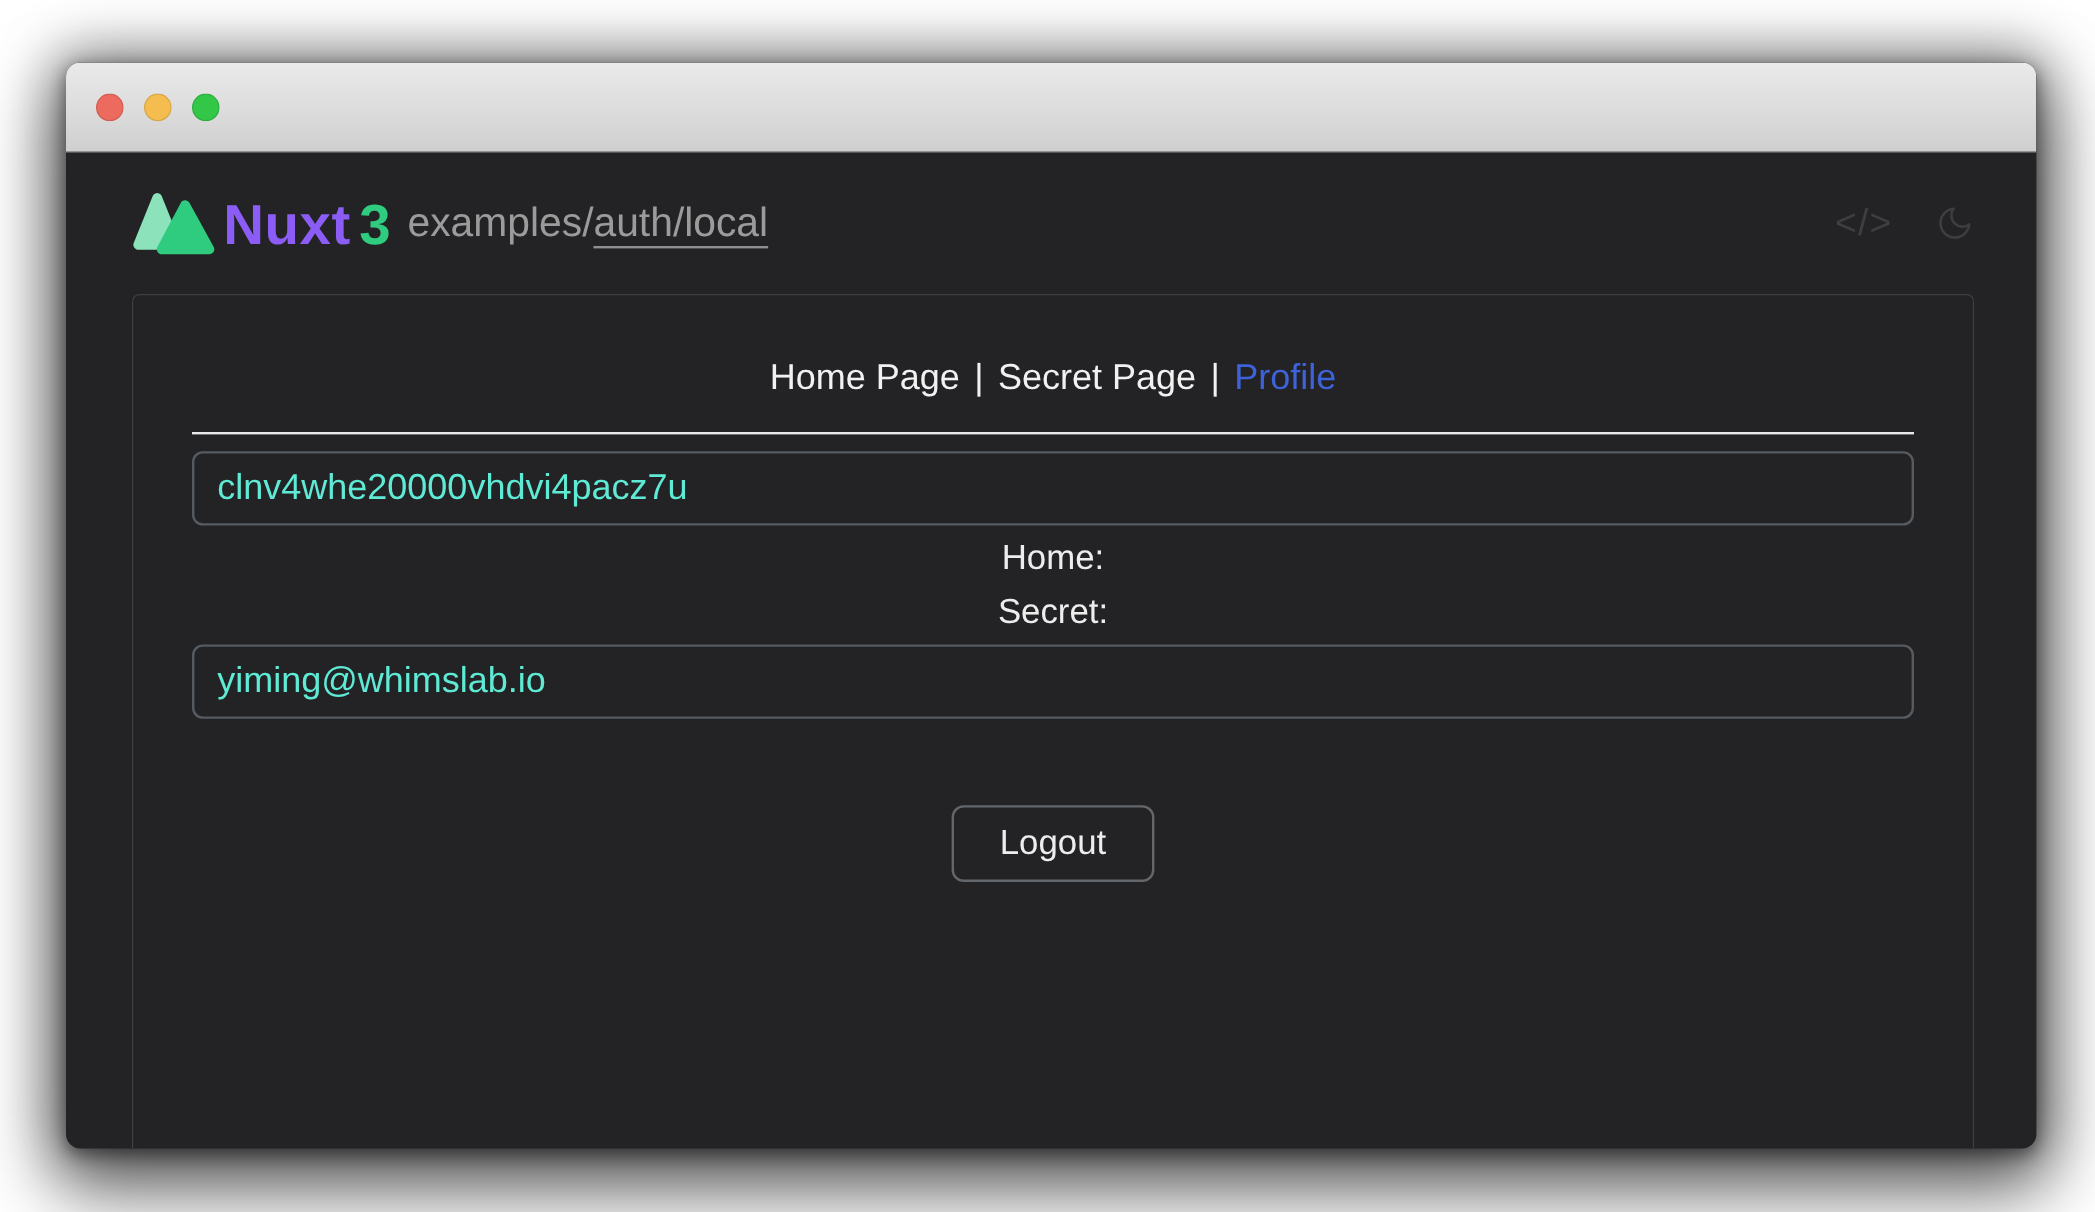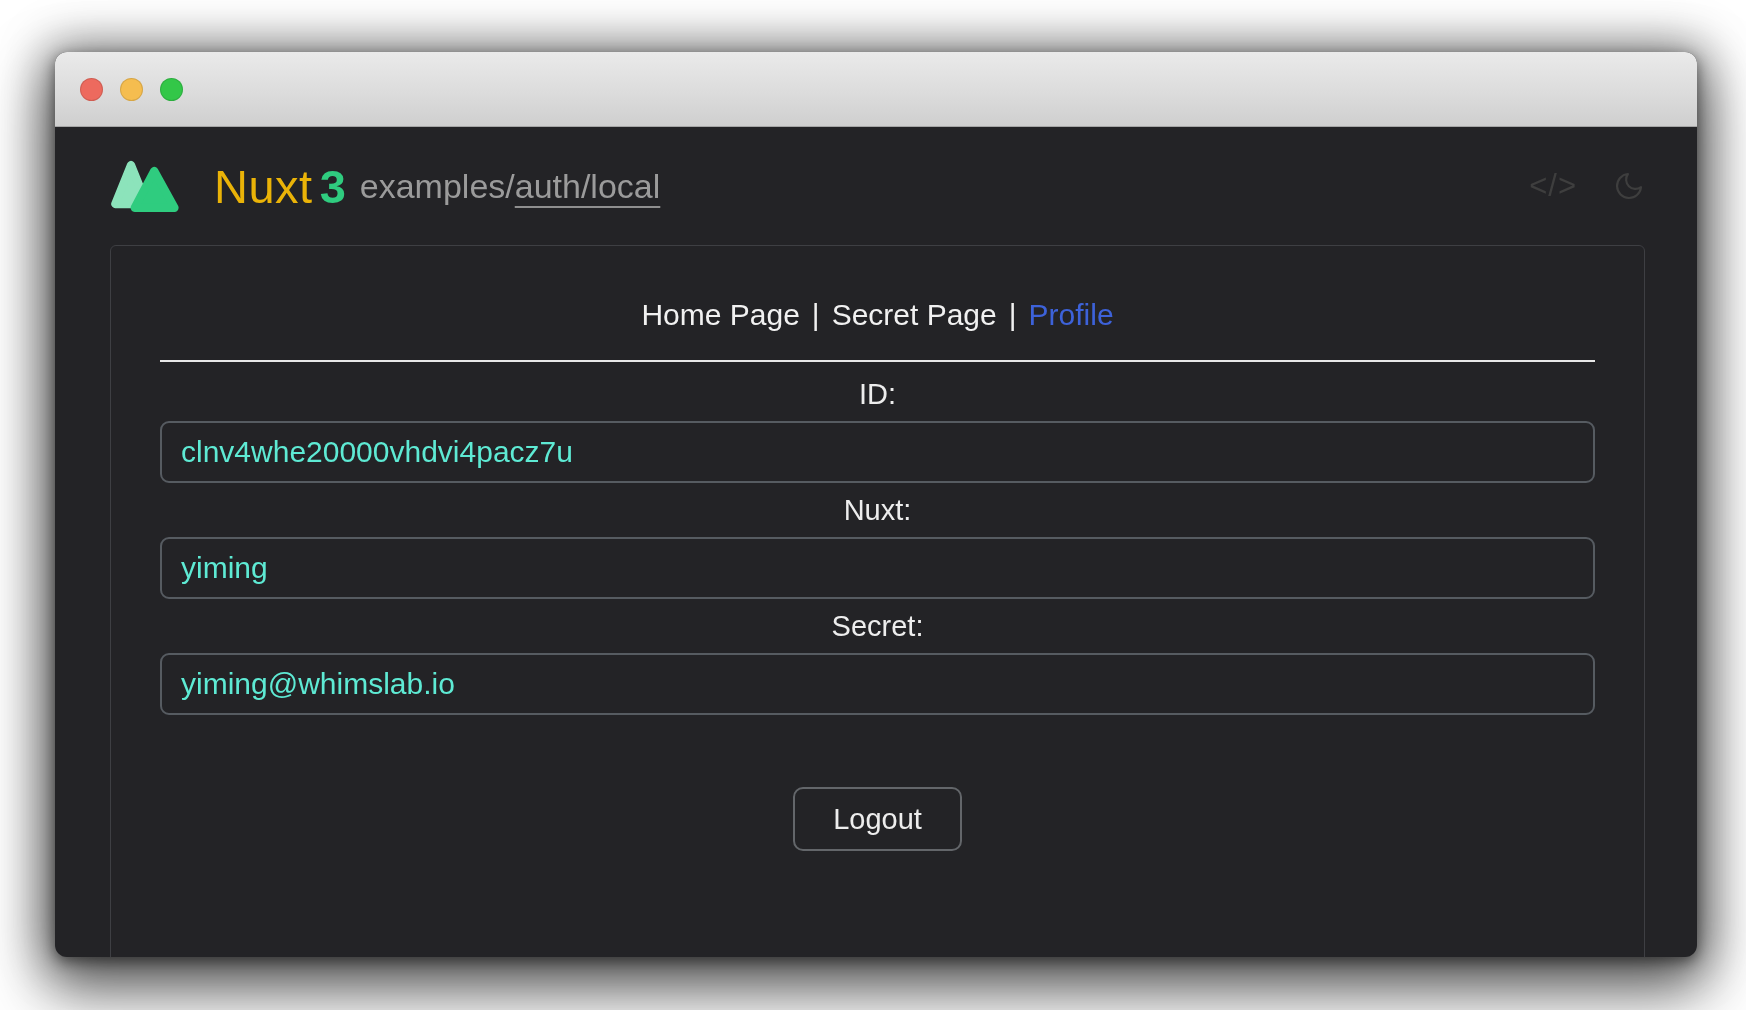--- a/index.html
+++ b/index.html
@@ -56,24 +56,24 @@
     display: flex;
     align-items: center;
   }
   .brand {
     display: flex;
     align-items: center;
     cursor: pointer;
   }
   .brand svg { display: block; }
   .brand-name {
-    margin-left: 32px;
+    margin-left: 4px;
     font-size: 47px;
-    font-weight: 400;
-    color: #eab308;
+    font-weight: 700;
+    color: #8b5cf6;
     letter-spacing: 0.5px;
   }
   .brand-version {
     margin-left: 7px;
     font-size: 47px;
     font-weight: 800;
     color: #2fcc7f;
   }
   .breadcrumb {
     margin-left: 14px;
@@ -200,25 +200,23 @@
     </div>
 
     <div class="card">
 
       <div class="nav">
         <a>Home Page</a><span class="sep">|</span><a>Secret Page</a><span class="sep">|</span><a class="active">Profile</a>
       </div>
 
       <hr>
 
-      <div class="field-label">ID:</div>
       <input class="field-input" type="text" value="clnv4whe20000vhdvi4pacz7u" style="">
 
-      <div class="field-label">Nuxt:</div>
-      <input class="field-input" type="text" value="yiming" style="">
+      <div class="field-label">Home:</div>
 
       <div class="field-label">Secret:</div>
       <input class="field-input" type="text" value="yiming@whimslab.io" style="">
 
       <button class="logout-button">Logout</button>
 
     </div>
 
   </div>
 </div>

